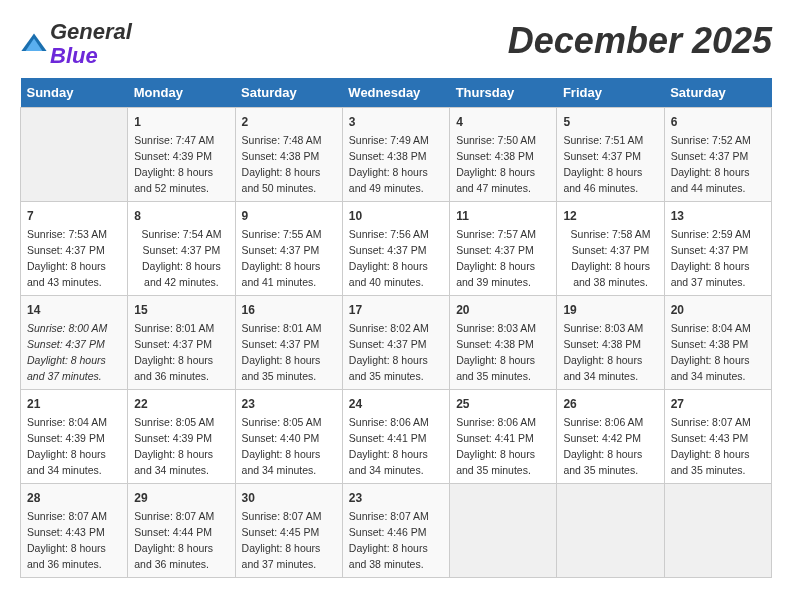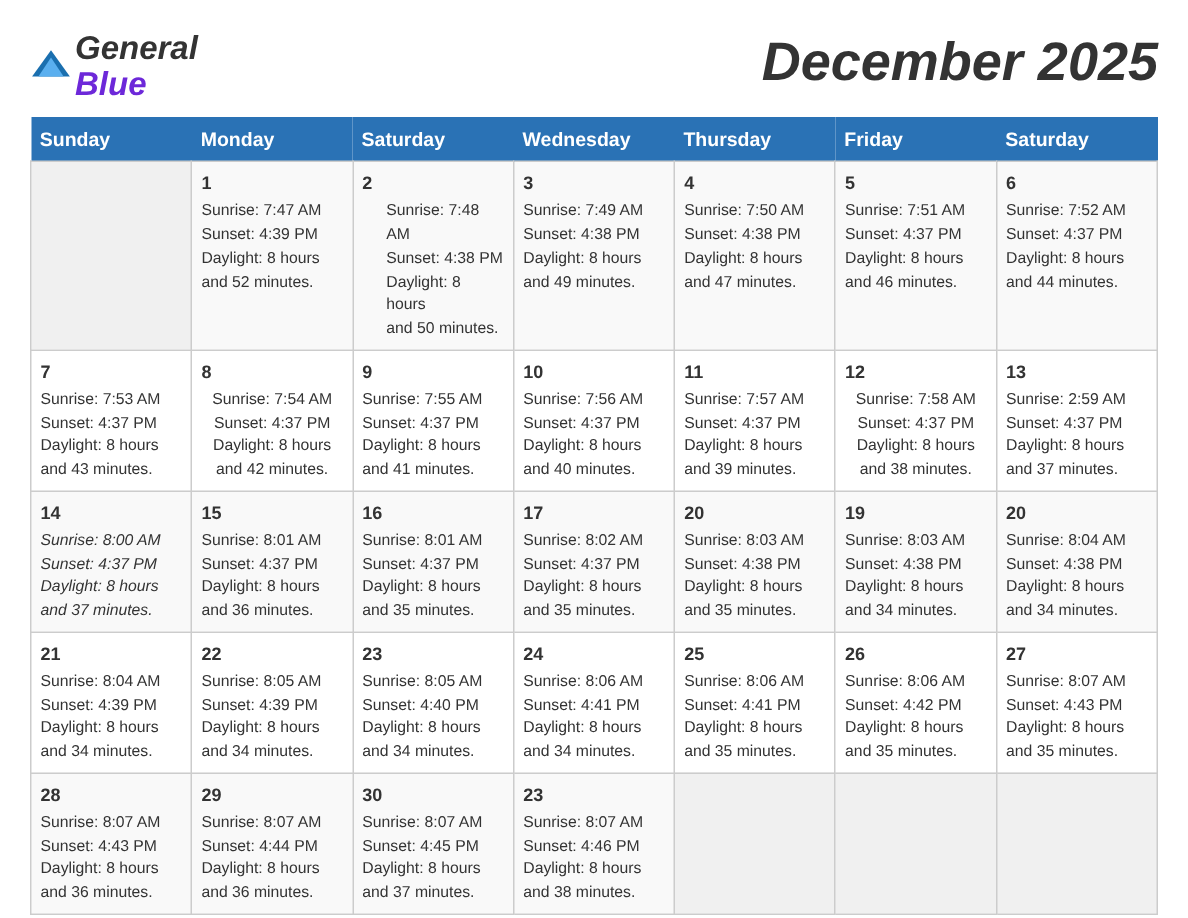--- a/index.html
+++ b/index.html
@@ -123,21 +123,21 @@
         <td class="empty-cell"></td>
         <td>
           <span class="day-num">1</span>
           <div class="cell-content" style="white-space: pre-line;">Sunrise: 7:47 AM
 Sunset: 4:39 PM
 Daylight: 8 hours
 and 52 minutes.</div>
         </td>
         <td>
           <span class="day-num">2</span>
-          <div class="cell-content" style="white-space: pre-line; margin-left: 16px;">Sunrise: 7:48 AM
+          <div class="cell-content" style="white-space: pre-line;">Sunrise: 7:48 AM
 Sunset: 4:38 PM
 Daylight: 8 hours
 and 50 minutes.</div>
         </td>
         <td>
           <span class="day-num">3</span>
           <div class="cell-content" style="white-space: pre-line;">Sunrise: 7:49 AM
 Sunset: 4:38 PM
 Daylight: 8 hours
 and 49 minutes.</div>

